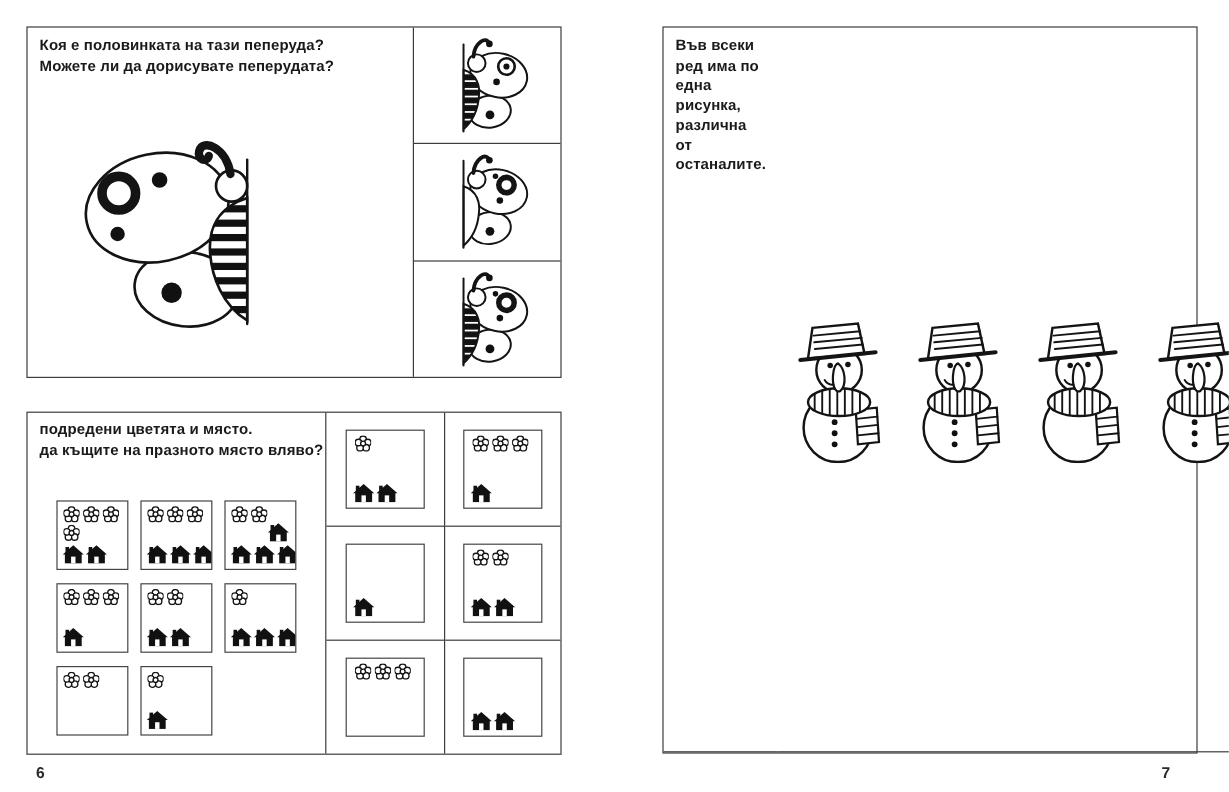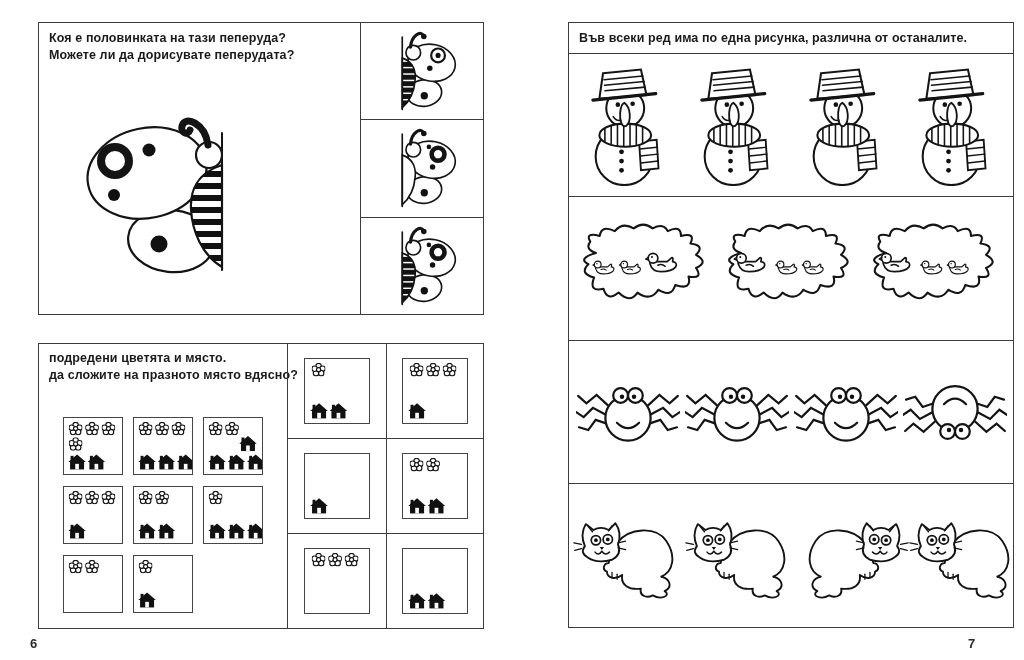--- a/index.html
+++ b/index.html
@@ -2,24 +2,24 @@
 <html><head>
 <meta charset="utf-8">
 <style>
   html,body{margin:0;padding:0;}
   body{
     width:1024px;height:660px;position:relative;overflow:hidden;
     background:#ffffff;
     font-family:"Liberation Sans", sans-serif;
     color:#1c1c1c;
   }
-  .box{position:absolute;background:#fff;border:1px solid #3c3c3c;box-sizing:border-box;margin-left:16px;}
+  .box{position:absolute;background:#fff;border:1px solid #3c3c3c;box-sizing:border-box;}
   #box-butterfly{left:22px;top:22px;width:446px;height:293px;}
   #box-pattern{left:22px;top:343px;width:446px;height:286px;}
-  #box-odd{left:552px;top:22px;width:446px;height:606px;display:flex;flex-direction:column;}
+  #box-odd{left:552px;top:22px;width:446px;height:606px;display:flex;flex-direction:row;}
 
   .instr{font-size:12.5px;font-weight:600;line-height:16.5px;color:#1a1a1a;letter-spacing:.1px;}
   .bq-text{position:absolute;left:10px;top:7px;}
   .pp-text{position:absolute;left:10px;top:6px;}
 
   .bfly-main{position:absolute;left:20px;top:80px;}
 
   .bfly-opts{position:absolute;right:0;top:0;width:123px;height:100%;
     border-left:1px solid #3c3c3c;display:flex;flex-direction:column;box-sizing:border-box;}
   .bfly-opt{flex:1;border-bottom:1px solid #3c3c3c;display:flex;align-items:center;justify-content:center;}
@@ -203,21 +203,21 @@
       <line x1="21" y1="13" x2="21" y2="92" stroke-width="1.8"></line>
     </g>
   </svg>
         </div>
       </div>
   </div>
 
   <div class="box" id="box-pattern">
     <div class="instr pp-text">
       <div>подредени цветята и място.</div>
-      <div>да сложите на празното място вдясно?</div>
+      <div>да къщите на празното място вляво?</div>
     </div>
     <div class="pp-grid" id="pattern-grid">
         <div class="pgrid-cell">
           <svg viewBox="0 0 60 58">
             <use href="#flower" width="14" height="14" x="5" y="4"></use>
             <use href="#flower" width="14" height="14" x="22" y="4"></use>
             <use href="#flower" width="14" height="14" x="39" y="4"></use>
             <use href="#flower" width="14" height="14" x="5" y="20"></use>
             <use href="#house" width="19" height="17" x="4" y="37"></use>
             <use href="#house" width="19" height="17" x="24" y="37"></use>

